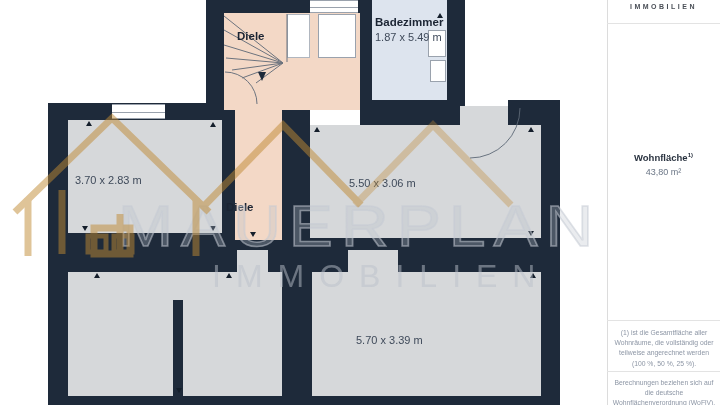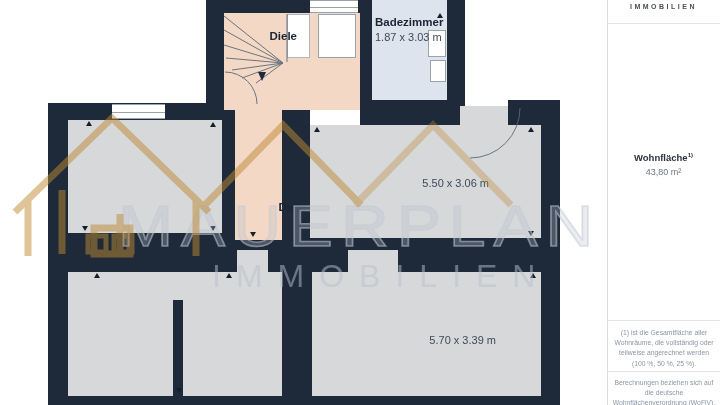--- a/index.html
+++ b/index.html
@@ -12,21 +12,21 @@
   .wall.z3{z-index:3;}
   .room{position:absolute;z-index:2;}
   .room.grey{background:#d6d8da;}
   .room.pink{background:#f3d8c6;}
   .room.blue{background:#dde4ee;}
   .detail{position:absolute;z-index:3;}
   .white-box{position:absolute;background:#ffffff;border:1px solid #9aa2ad;box-sizing:border-box;z-index:3;}
   .window{position:absolute;background:#ffffff;border-top:1px solid #9aa2ad;border-bottom:1px solid #9aa2ad;box-sizing:border-box;z-index:3;}
   .window .pane{position:absolute;left:0;right:0;top:50%;height:1px;background:#9aa2ad;}
   
-  .lbl{position:absolute;z-index:5;color:#3f4a5a;font-size:11px;line-height:13px;text-align:right;white-space:nowrap;}
+  .lbl{position:absolute;z-index:5;color:#3f4a5a;font-size:11px;line-height:13px;text-align:left;white-space:nowrap;}
   .lbl.name{color:#1b2433;font-weight:bold;font-size:11.5px;}
   .lbl.left{text-align:left;}
   
   .arr{position:absolute;width:0;height:0;z-index:4;border:3px solid transparent;}
   .arr.up{border-bottom:5px solid #141e2b;border-top:none;}
   .arr.down{border-top:5px solid #141e2b;border-bottom:none;}
   
   .wm-big{
     position:absolute;left:118px;top:192px;z-index:6;
     font-size:58px;font-weight:300;letter-spacing:7px;white-space:nowrap;
@@ -122,21 +122,22 @@
   <div class="arr up" style="left:226px;top:273px;"></div>
   <div class="arr up" style="left:530px;top:273px;"></div>
   <div class="arr down" style="left:82px;top:226px;"></div>
   <div class="arr down" style="left:210px;top:226px;"></div>
   <div class="arr down" style="left:250px;top:232px;"></div>
   <div class="arr down" style="left:528px;top:231px;"></div>
   <div class="arr down" style="left:176px;top:388px;"></div>
 
   <div class="lbl name" style="left:237px;top:30px;width:60px;">Diele</div>
   <div class="lbl name left" style="left:375px;top:16px;">Badezimmer</div>
-  <div class="lbl left" style="left:375px;top:31px;">1.87 x 3.03 m</div>
+  <div class="lbl left" style="left:375px;top:31px;">1.87 x 5.49 m</div>
+  <div class="lbl" style="left:75px;top:174px;width:140px;">3.70 x 2.83 m</div>
   <div class="lbl name" style="left:226px;top:201px;width:80px;">Diele</div>
   <div class="lbl" style="left:349px;top:177px;width:140px;">5.50 x 3.06 m</div>
   <div class="lbl" style="left:356px;top:334px;width:140px;">5.70 x 3.39 m</div>
 
   <div class="wm-big">MAUERPLAN</div>
   <div class="wm-sub">IMMOBILIEN</div>
   <svg class="wm-gold" width="600" height="300" viewBox="0 0 600 300">
     <g stroke="#c08a34" stroke-width="7" fill="none" opacity="0.5">
       <polyline points="15,212 112,118 209,212"></polyline>
       <path d="M28,198 L28,256"></path>

